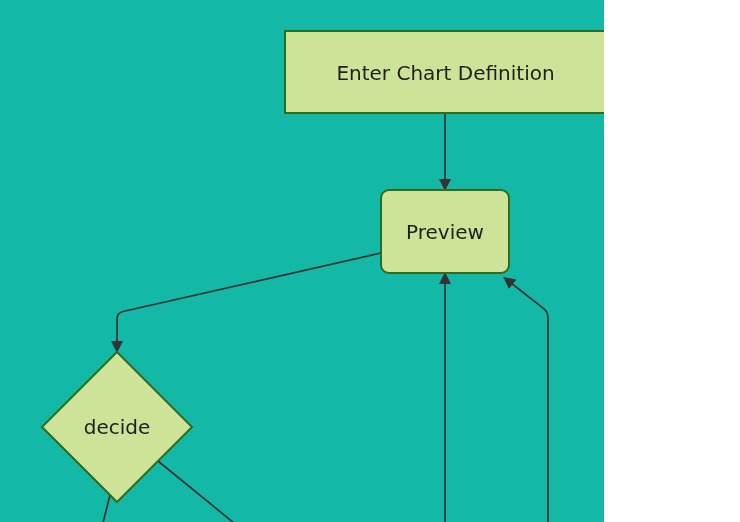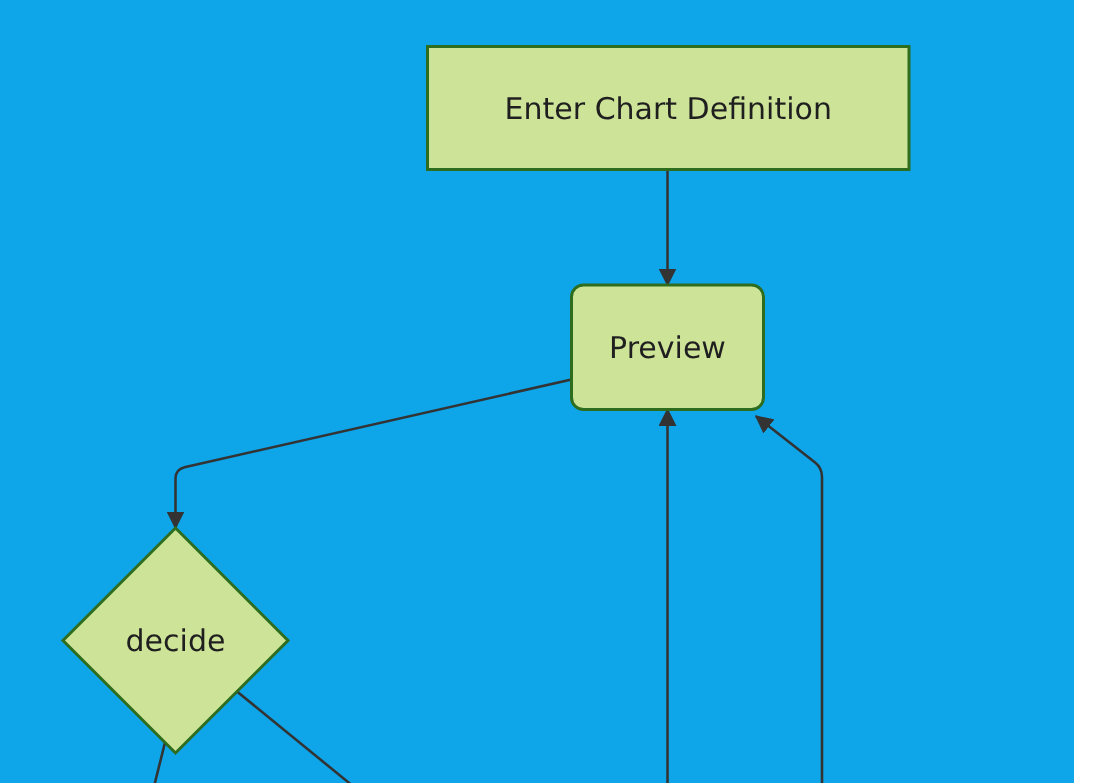--- a/index.html
+++ b/index.html
@@ -2,23 +2,23 @@
 <html><head>
 <meta charset="utf-8">
 <style>
   html, body {
     margin: 0;
     padding: 0;
     background: #ffffff;
   }
   .stage {
     position: relative;
-    width: 716px;
+    width: 604px;
     height: 522px;
-    background: #0ea5e9;
+    background: #14b8a6;
     overflow: hidden;
     font-family: "DejaVu Sans", "Liberation Sans", sans-serif;
   }
   svg.flowchart {
     display: block;
     width: 740px;
     height: 522px;
   }
   .edge {
     fill: none;

